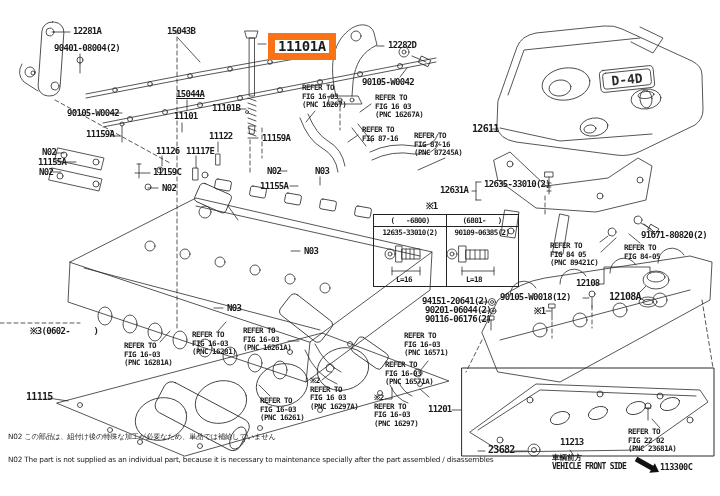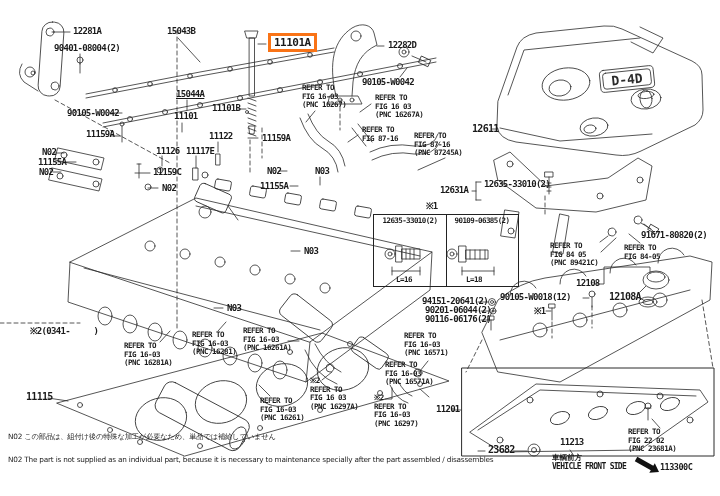--- a/index.html
+++ b/index.html
@@ -3,21 +3,21 @@
 <meta charset="utf-8">
 <style>
   html,body{margin:0;padding:0;background:#fff;}
   .stage{position:relative;width:720px;height:496px;background:#ffffff;overflow:hidden;
          font-family:"DejaVu Sans Mono",monospace;color:#1a1a1a;}
   .stage svg{position:absolute;left:0;top:0;}
   .layer{position:absolute;left:2px;top:0;width:720px;height:496px;border-radius:12px;}
   .pl{position:absolute;font:bold 9px "DejaVu Sans Mono",monospace;letter-spacing:-0.7px;
       white-space:pre;line-height:9px;}
   .pl.big{font-size:10px;line-height:10px;}
-  .pl.boxed{border:3px solid #f97316;padding:1px 3px;font-size:11px;line-height:11px;
+  .pl.boxed{border:7px solid #f97316;padding:1px 3px;font-size:14px;line-height:11px;
       letter-spacing:-0.5px;background:#fff;}
   .rl{position:absolute;font:bold 7.5px "DejaVu Sans Mono",monospace;letter-spacing:-0.5px;
       line-height:8.6px;white-space:pre;}
   .note{position:absolute;font:7.3px "DejaVu Sans",sans-serif;letter-spacing:-0.2px;
       white-space:pre;color:#222;}
   .xtable{position:absolute;left:373px;top:214px;width:144px;height:71px;
       border:1.3px solid #222;background:transparent;}
   .xtable .row{display:flex;}
   .xtable .row.hdr{border-bottom:1px solid #222;}
   .xtable .cell{flex:1;text-align:center;font:bold 7.5px "DejaVu Sans Mono",monospace;
@@ -319,23 +319,23 @@
       <div class="pl" style="left: 482px; top: 180px;">12635-33010(2)</div>
       <div class="pl" style="left: 424px; top: 202px;">※1</div>
       <div class="pl" style="left: 639px; top: 231px;">91671-80820(2)</div>
       <div class="pl" style="left: 574px; top: 279px;">12108</div>
       <div class="pl big" style="left: 607px; top: 292px;">12108A</div>
       <div class="pl" style="left: 498px; top: 293px;">90105-W0018(12)</div>
       <div class="pl" style="left: 532px; top: 307px;">※1</div>
       <div class="pl" style="left: 420px; top: 297px;">94151-20641(2)</div>
       <div class="pl" style="left: 423px; top: 306px;">90201-06044(2)</div>
       <div class="pl" style="left: 423px; top: 315px;">90116-06176(2)</div>
-      <div class="pl" style="left: 28px; top: 327px;">※2(0341-     )</div>
+      <div class="pl" style="left: 28px; top: 327px;">※3(0602-     )</div>
       <div class="pl big" style="left: 24px; top: 392px;">11115</div>
-      <div class="pl" style="left: 426px; top: 405px; margin-left: 8px;">11201</div>
+      <div class="pl" style="left: 426px; top: 405px;">11201</div>
       <div class="pl big" style="left: 486px; top: 445px;">23682</div>
       <div class="pl" style="left: 558px; top: 438px;">11213</div>
       <div class="rl" style="left: 300px; top: 84px;">REFER TO
 FIG 16-03
 (PNC 16267)</div>
       <div class="rl" style="left: 373px; top: 94px;">REFER TO
 FIG 16 03
 (PNC 16267A)</div>
       <div class="rl" style="left: 360px; top: 126px;">REFER TO
 FIG 87-16</div>
@@ -372,20 +372,24 @@
 (PNC 16571)</div>
       <div class="rl" style="left: 383px; top: 361px;">REFER TO
 FIG 16-03
 (PNC 16571A)</div>
       <div class="rl" style="left: 626px; top: 428px;">REFER TO
 FIG 22 02
 (PNC 23681A)</div>
     </div>
 
   <div class="xtable">
+    <div class="row hdr">
+      <span class="cell">(   -6800)</span>
+      <span class="cell">(6801-   )</span>
+    </div>
     <div class="row">
       <span class="cell">12635-33010(2)</span>
       <span class="cell">90109-06385(2)</span>
     </div>
     <div class="coldiv"></div>
   </div>
   <span class="dim" style="left:396px;top:275px">L=16</span>
   <span class="dim" style="left:466px;top:275px">L=18</span>
 
   <div class="note" style="left:8px;top:432px">N02 この部品は、組付け後の特殊な加工が必要なため、単品では補給していません</div>

